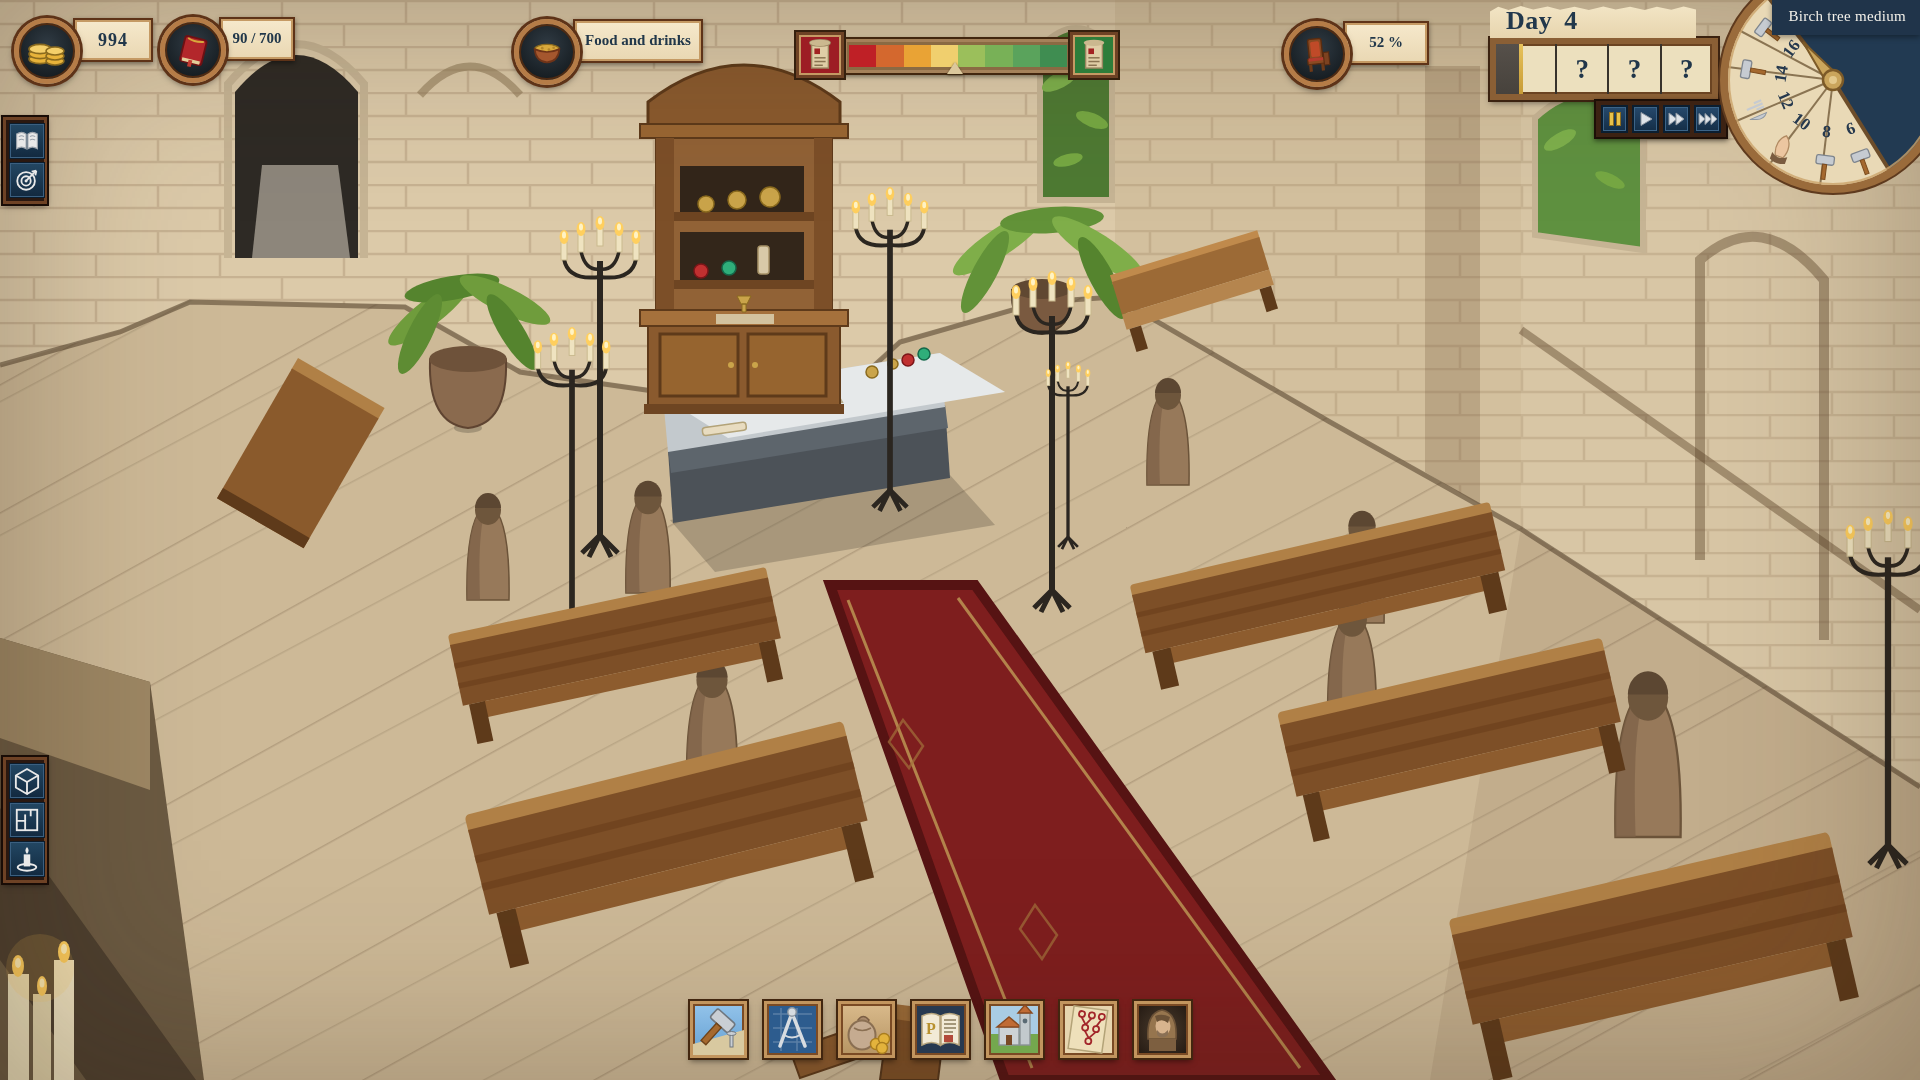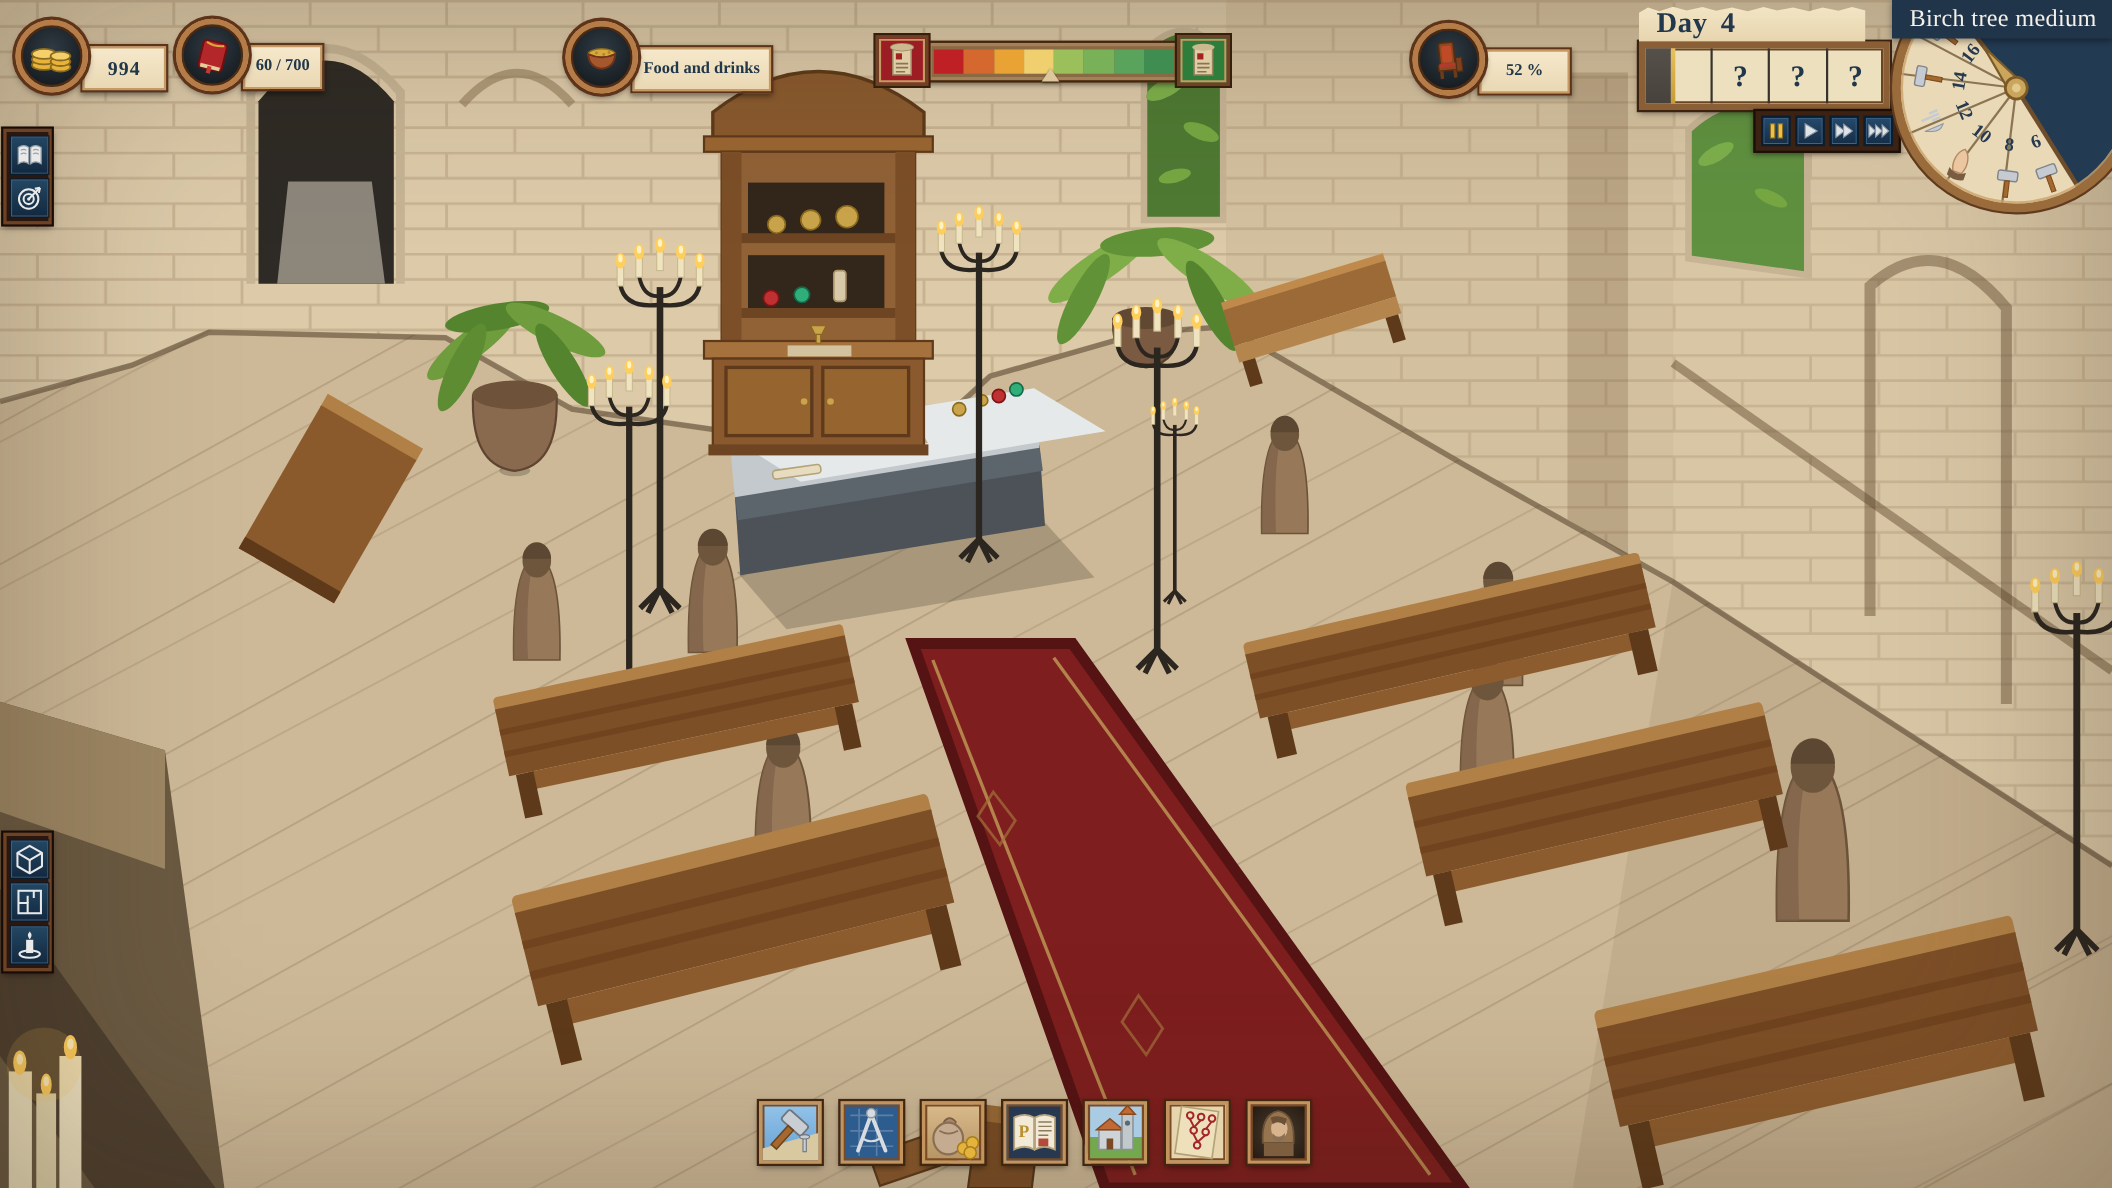--- a/index.html
+++ b/index.html
@@ -15,21 +15,21 @@
   .medallion{width:56px;height:56px;border-radius:50%;
     background:radial-gradient(circle at 50% 38%,#303b44,#171e23 72%);
     border:5px solid #b57c47;
     box-shadow:0 0 0 3px #5e3318,inset 0 0 0 2px #4e2a12,0 3px 7px rgba(0,0,0,.55);
     display:flex;align-items:center;justify-content:center;position:relative;z-index:2;}
   .plate{height:40px;background:linear-gradient(#f6e9cc,#e9d7b2);
     border:2px solid #5e3318;box-shadow:inset 0 0 0 2px #c59a64,0 2px 5px rgba(0,0,0,.45);
     color:#21374a;font-weight:bold;display:flex;flex-direction:column;
     align-items:center;justify-content:center;margin-left:-7px;z-index:1;
     padding:0 10px;text-align:center;line-height:1.02;}
-  .res-group{display:flex;align-items:flex-end;}
+  .res-group{display:flex;align-items:flex-start;}
   .val-lg{font-size:18px;letter-spacing:1px;}
   .val-sm{font-size:15px;}
 
   
   .gauge{left:796px;top:30px;width:322px;height:52px;}
   .gauge-bar{position:absolute;left:46px;right:44px;top:7px;height:38px;
     background:#8a6a43;border:2px solid #42260f;box-shadow:inset 0 0 0 3px #a5815a,0 2px 4px rgba(0,0,0,.4);
     padding:6px 5px;box-sizing:border-box;}
   .gauge-inner{position:relative;display:flex;width:100%;height:100%;}
   .seg{flex:1;}
@@ -58,21 +58,21 @@
 
   
   .time-controls{left:1594px;top:99px;display:flex;gap:4px;background:#3c2213;
     border:2px solid #1d0f07;padding:4px 5px;box-shadow:0 2px 5px rgba(0,0,0,.5);}
   .tc-btn{width:27px;height:28px;background:linear-gradient(#26496c,#142e47);
     border:2px solid #0b1e30;box-shadow:inset 0 0 0 1px #3c6488;box-sizing:border-box;
     display:flex;align-items:center;justify-content:center;padding:0;cursor:pointer;}
 
   
   .tooltip{right:0;top:0;height:33px;background:#20344a;color:#f3f1ea;
-    font-size:22px;display:flex;align-items:center;padding:0 14px 2px 16px;
+    font-size:15px;display:flex;align-items:center;padding:0 14px 2px 16px;
     z-index:30;letter-spacing:.3px;box-shadow:0 2px 6px rgba(0,0,0,.4);}
 
   
   .side-bar{background:#2a1810;border:3px solid #6e4225;box-shadow:0 0 0 2px #190c06,0 2px 6px rgba(0,0,0,.5);
     display:flex;flex-direction:column;gap:3px;padding:3px;width:44px;box-sizing:border-box;}
   .side-top{left:3px;top:117px;}
   .side-bottom{left:3px;top:757px;}
   .side-btn{width:36px;height:36px;background:linear-gradient(#234763,#12293f);
     border:1px solid #0b1c2c;box-shadow:inset 0 0 0 1px #3a5f80;display:flex;
     align-items:center;justify-content:center;padding:0;cursor:pointer;}
@@ -339,21 +339,21 @@
   <div class="medallion">
     <svg width="38" height="38" viewBox="0 0 40 40">
       <g transform="rotate(14 20 20)">
         <rect x="9" y="7" width="23" height="27" rx="3" fill="#b3272b" stroke="#6e1013" stroke-width="2"></rect>
         <rect x="11" y="30" width="19" height="3.5" fill="#e2cf9a"></rect>
         <path d="M12,9 Q20,12 29,9" stroke="#d8a93c" stroke-width="2" fill="none"></path>
         <rect x="18" y="31" width="4" height="7" fill="#c23a30"></rect>
       </g>
     </svg>
   </div>
-  <div class="plate val-sm" style="min-width:52px;">60 / 700</div>
+  <div class="plate val-sm" style="min-width:52px;">90 / 700</div>
 </div>
 
 
 <div class="ui res-group" style="left:514px;top:19px;">
   <div class="medallion">
     <svg width="38" height="38" viewBox="0 0 40 40">
       <ellipse cx="20" cy="17" rx="13" ry="5" fill="#d8a93c" stroke="#8a6a1e" stroke-width="1.5"></ellipse>
       <path d="M7,17 Q8,30 20,31 Q32,30 33,17 Q20,23 7,17 Z" fill="#a5572e" stroke="#6e3318" stroke-width="1.8"></path>
       <circle cx="15" cy="16" r="1.4" fill="#b3862a"></circle>
           <circle cx="22" cy="17.5" r="1.4" fill="#b3862a"></circle>

